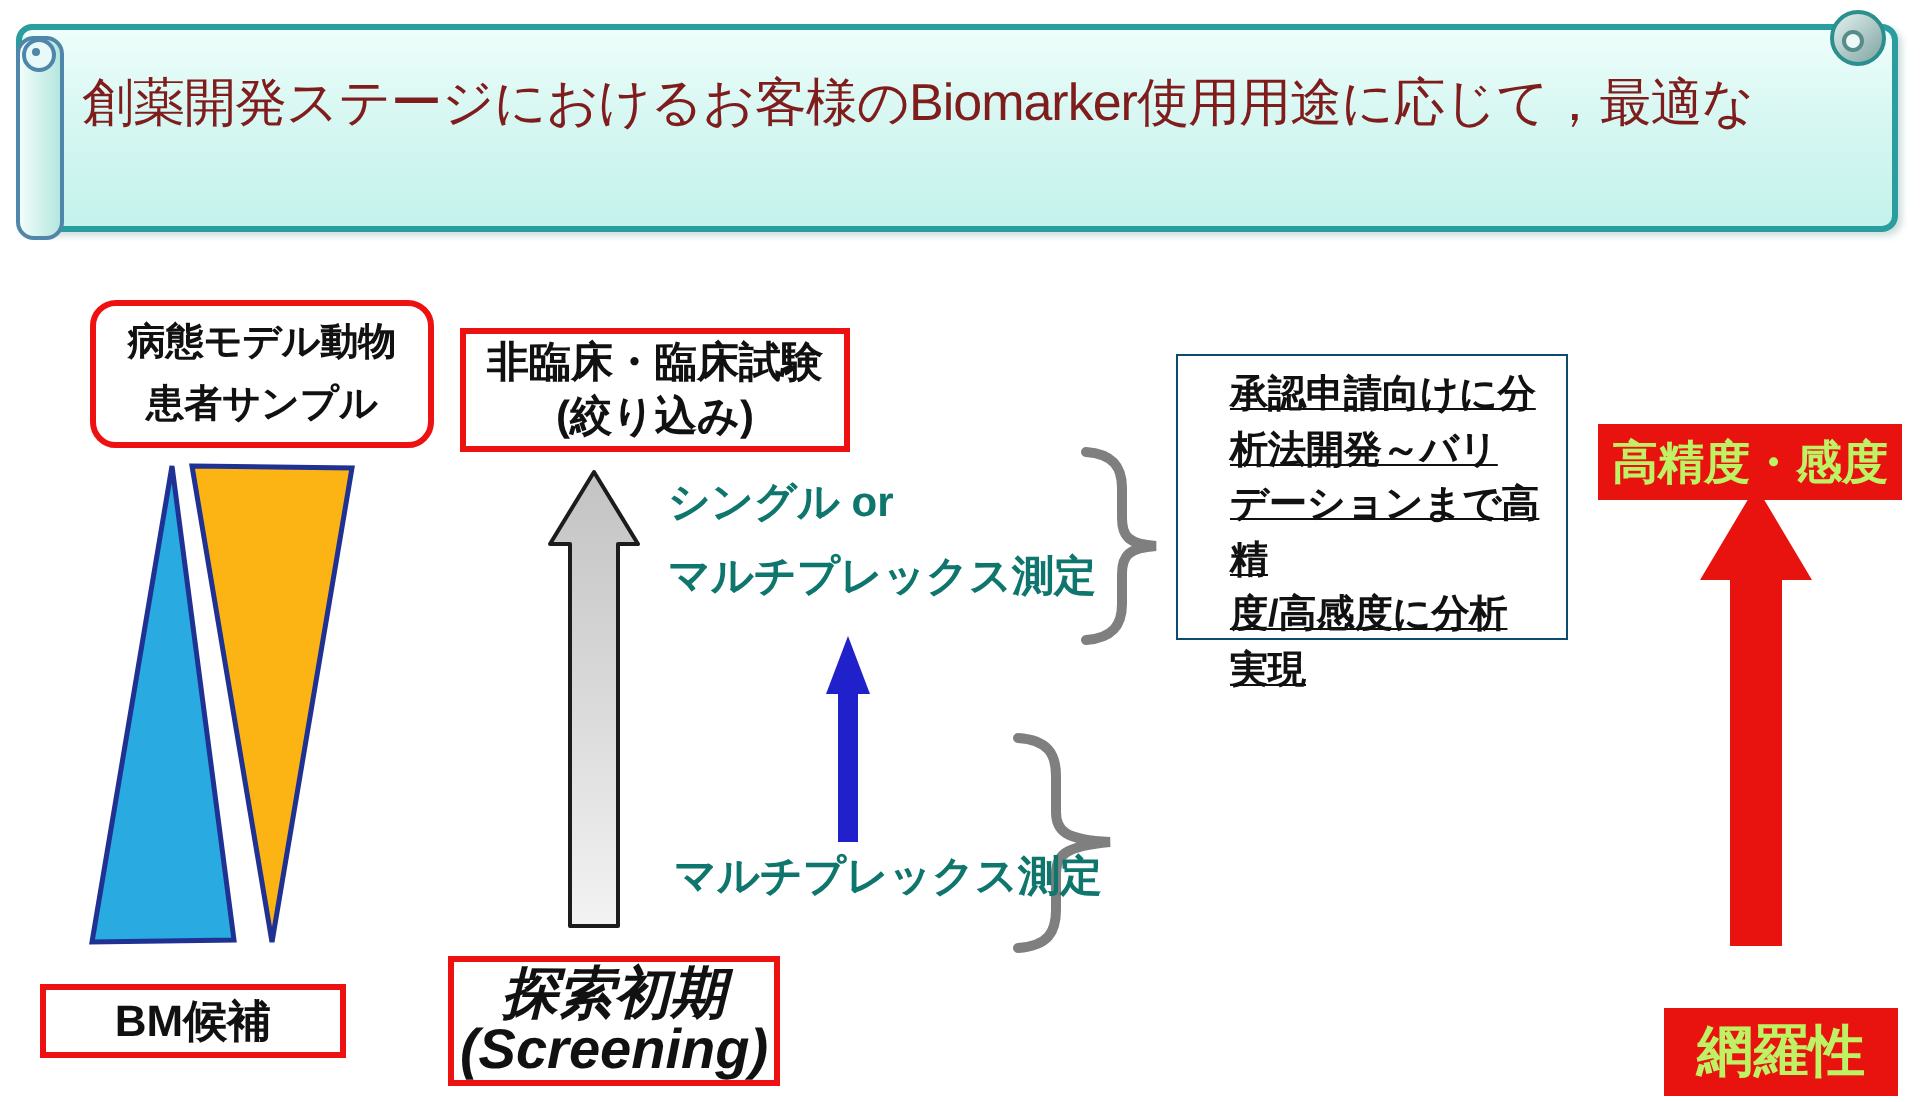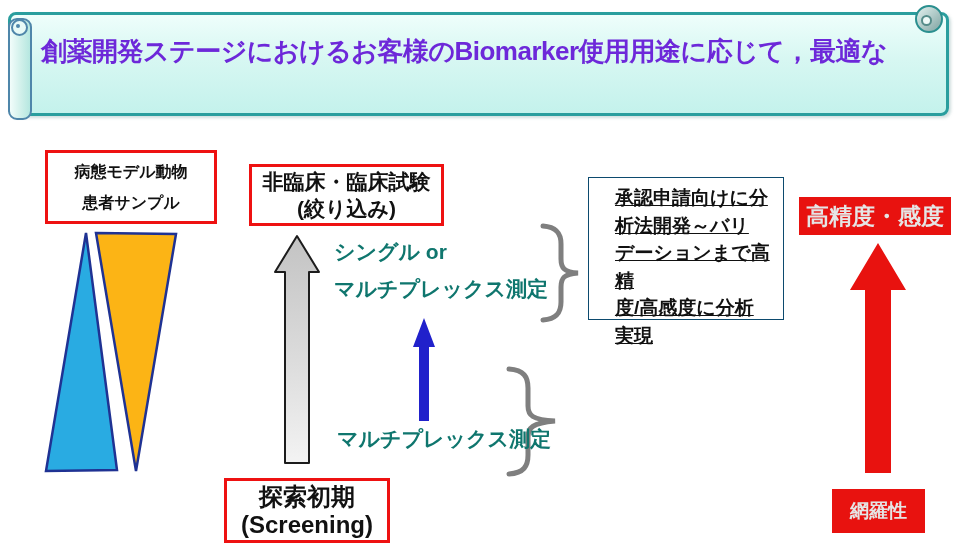--- a/index.html
+++ b/index.html
@@ -15,37 +15,37 @@
                border:2px solid #4f86aa;border-radius:9px;
                background:linear-gradient(90deg,#f2fdfb 0%,#cdefe9 60%,#b5e7e0 100%);}
   .curl-left{position:absolute;left:3px;top:9px;width:13px;height:13px;border-radius:50%;
              border:2px solid #4f86aa;background:#e8faf7;}
   .curl-left::after{content:"";position:absolute;left:3px;top:3px;width:4px;height:4px;
              border-radius:50%;background:#4f86aa;}
   .curl-right{position:absolute;right:6px;top:-5px;width:24px;height:24px;border-radius:50%;
               border:2px solid #2a8f8f;background:linear-gradient(135deg,#cfe2e0 20%,#93b3b1 80%);}
   .curl-right::after{content:"";position:absolute;left:4px;top:8px;width:7px;height:7px;
               border-radius:50%;background:#eef9f7;border:2px solid #568c8a;}
-  .banner-text{position:absolute;left:33px;top:24px;right:14px;color:#6d28d9;
-               font-weight:bold;font-size:26px;line-height:35px;letter-spacing:-.5px;
+  .banner-text{position:absolute;left:33px;top:24px;right:14px;color:#7f1d1d;
+               font-weight:normal;font-size:26px;line-height:35px;letter-spacing:-.5px;
                white-space:nowrap;}
 
   
   .rbox{position:absolute;border:3px solid #ee1111;background:#fff;color:#111;
         display:flex;align-items:center;justify-content:center;text-align:center;
         font-weight:bold;white-space:pre-line;box-sizing:border-box;}
 
   
   .obox{position:absolute;border:1px solid #0c4a6e;background:#fff;color:#111;
         font-weight:bold;white-space:pre-line;box-sizing:border-box;
         font-size:19px;line-height:27.5px;padding:6px 8px 4px 26px;text-align:left;text-decoration:underline;}
 
   
-  .badge{position:absolute;background:#e8120f;color:#e5e5e5;font-weight:bold;
-         display:flex;align-items:center;justify-content:center;box-sizing:border-box;}
+  .badge{position:absolute;background:#e8120f;color:#bef264;font-weight:bold;
+         display:flex;align-items:center;justify-content:center;box-sizing:border-box;margin-top:15px;}
 
   .plain-label{position:absolute;color:#0f766e;font-weight:bold;white-space:pre-line;
                font-size:21px;line-height:37px;}
 
   .shape-layer{position:absolute;left:0;top:0;width:960px;height:551px;pointer-events:none;}
 </style>
 </head>
 <body>
 
 <div class="canvas">
@@ -76,39 +76,40 @@
 
     <polygon points="424,318 435,347 429,347 429,421 419,421 419,347 413,347" fill="#2121cb"></polygon>
 
     <path d="M543,226 C557,227 561,234 561,244 L561,259 C561,268 564,272 578,273 C564,274 561,278 561,287 L561,302 C561,312 557,319 543,320" fill="none" stroke-width="5" stroke-linecap="round" stroke="#7f7f7f"></path>
 
     <path d="M509,369 C524,370 528,377 528,388 L528,406 C528,415 532,420 555,421 C532,423 528,428 528,437 L528,455 C528,466 524,473 509,474" fill="none" stroke-width="5" stroke-linecap="round" stroke="#7f7f7f"></path>
 
     <polygon points="878,243 906,290 891,290 891,473 865,473 865,290 850,290" fill="#e8120f"></polygon>
   </svg>
 
-  <div class="rbox" style="left:45px;top:150px;width:172px;height:74px;font-size:16px;line-height:31px;">病態モデル動物
+  <div class="rbox" style="left:45px;top:150px;width:172px;height:74px;font-size:19px;line-height:31px;border-radius:13px;">病態モデル動物
 患者サンプル</div>
 
+  <div class="rbox" style="left:20px;top:492px;width:153px;height:37px;font-size:22px;">BM候補</div>
 
-  <div class="rbox" style="left:230px;top:164px;width:195px;height:62px;font-size:21px;line-height:27px;margin-left:19px;">非臨床・臨床試験
+  <div class="rbox" style="left:230px;top:164px;width:195px;height:62px;font-size:21px;line-height:27px;">非臨床・臨床試験
 (絞り込み)</div>
 
   <div class="plain-label" style="left:334px;top:233px;">シングル or
 マルチプレックス測定</div>
 
   <div class="plain-label" style="left:337px;top:420px;">マルチプレックス測定</div>
 
-  <div class="rbox" style="left:224px;top:478px;width:166px;height:65px;font-size:24px;line-height:28px;">探索初期
+  <div class="rbox" style="left:224px;top:478px;width:166px;height:65px;font-size:28px;line-height:28px;font-style:italic;">探索初期
 (Screening)</div>
 
   <div class="obox" style="left:588px;top:177px;width:196px;height:143px;">承認申請向けに分
 析法開発～バリ
 デーションまで高精
 度/高感度に分析
 実現</div>
 
 
   <div class="badge" style="left:799px;top:197px;width:152px;height:38px;font-size:23px;">高精度・感度</div>
 
-  <div class="badge" style="left:832px;top:489px;width:93px;height:44px;font-size:19px;">網羅性</div>
+  <div class="badge" style="left:832px;top:489px;width:117px;height:44px;font-size:28px;">網羅性</div>
 
 </div>
 
 </body></html>

